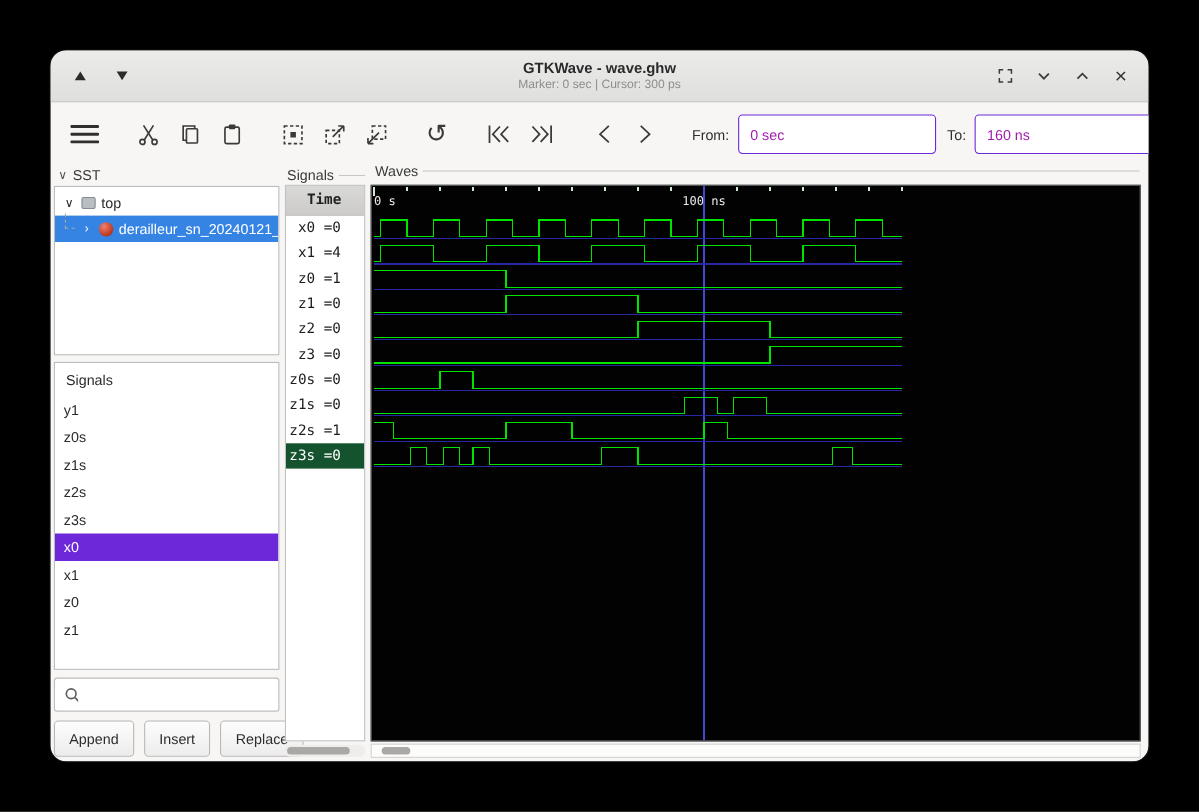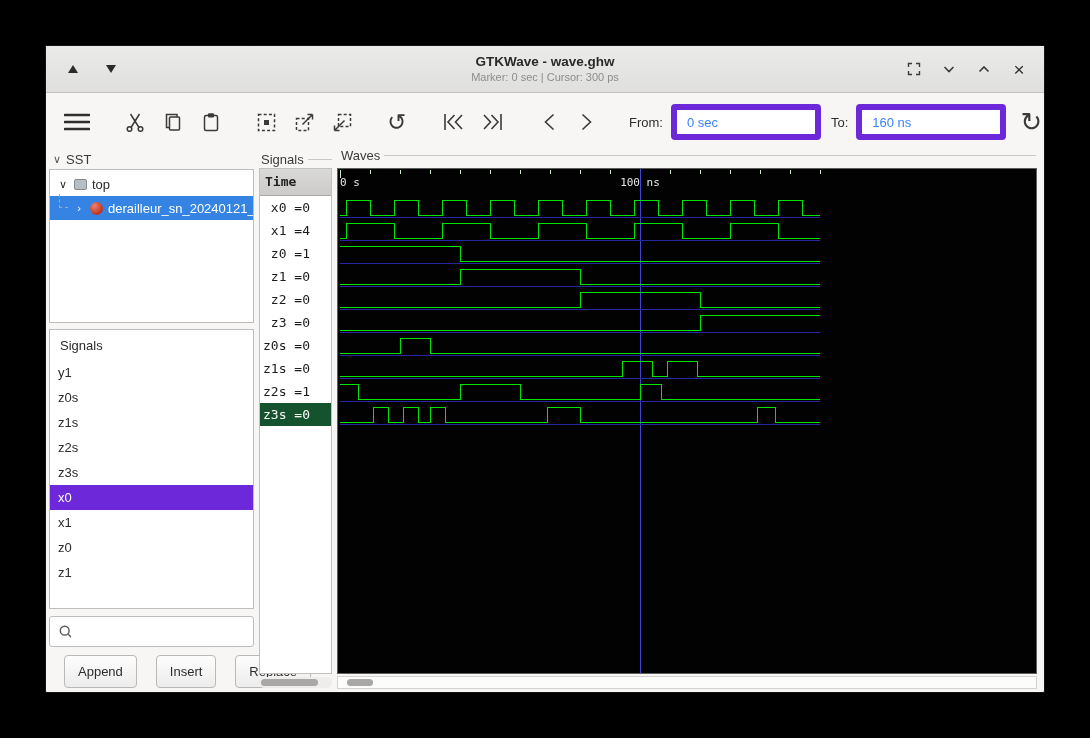--- a/index.html
+++ b/index.html
@@ -1,67 +1,67 @@
 <!DOCTYPE html>
 <html><head>
 <meta charset="utf-8">
 <style>
   *{margin:0;padding:0;box-sizing:border-box}
   html,body{width:1090px;height:738px}
   body{background:#000;font-family:"Liberation Sans","DejaVu Sans",sans-serif;position:relative;overflow:hidden}
-  .window{position:absolute;left:45px;top:45px;width:1000px;height:648px;background:#f7f6f5;border-radius:2px;box-shadow:0 6px 22px rgba(0,0,0,.65);overflow:hidden;border:1px solid #141414}
+  .window{position:absolute;left:45px;top:45px;width:1000px;height:648px;background:#f7f6f5;border-radius:15px;box-shadow:0 6px 22px rgba(0,0,0,.65);overflow:hidden;border:1px solid #141414}
   
   .titlebar{height:47px;background:linear-gradient(#ebebea,#dfdfde);border-bottom:1px solid #c3c2c1;position:relative;display:flex;align-items:center;justify-content:center}
   .tb-left{position:absolute;left:18px;top:0;height:100%;display:flex;align-items:center;gap:20px}
   .tb-btn{background:none;border:none;display:flex;align-items:center;justify-content:center;width:18px;height:18px}
   .tri{width:0;height:0}
   .tri.up{border-left:5.5px solid transparent;border-right:5.5px solid transparent;border-bottom:8px solid #2b2b2b}
   .tri.down{border-left:5.5px solid transparent;border-right:5.5px solid transparent;border-top:8px solid #2b2b2b}
   .tb-center{text-align:center;line-height:1.25}
   .win-title{font-size:13.5px;font-weight:bold;color:#2a2a2a}
   .win-subtitle{font-size:11px;color:#8d8d8d}
   .tb-right{position:absolute;right:16px;top:0;height:100%;display:flex;align-items:center;gap:17px}
   .tb-right button{background:none;border:none;display:flex;align-items:center;justify-content:center;width:18px;height:18px;color:#3c3c3c}
   .close-x{font-size:19px;color:#333;line-height:1}
   
   .toolbar{height:58px;display:flex;align-items:center;padding:0 13px;gap:8px}
   .tool{background:none;border:none;width:30px;height:34px;display:flex;align-items:center;justify-content:center;color:#3a3a3a;flex:none}
   .tool svg{display:block}
   .glyph{font-size:23px;color:#3a3a3a;line-height:1;font-family:"DejaVu Sans",sans-serif}
   .sp{width:9px;flex:none}
   .tb-label{font-size:13px;color:#2e2e2e;margin-left:2px;flex:none}
-  .range-input{width:150px;height:36px;border:6px solid #6d28d9;border-radius:4px;background:#fff;font-size:13px;padding:0 10px;color:#3b82f6;font-family:inherit;flex:none}
+  .range-input{width:180px;height:36px;border:1px solid #6d28d9;border-radius:4px;background:#fff;font-size:13px;padding:0 10px;color:#a21caf;font-family:inherit;flex:none}
   
   .sst-header{position:absolute;left:7px;top:106px;font-size:13px;color:#3a3a3a;display:flex;gap:5px;align-items:center}
   .chev{font-size:11px;color:#555}
   .tree-panel{position:absolute;left:3px;top:123px;width:205px;height:154px;background:#fff;border:1px solid #bdbdbd;padding-top:2px;overflow:hidden}
   .tree-row{height:24px;display:flex;align-items:center;font-size:13px;color:#2b2b2b;padding-left:7px;gap:5px;white-space:nowrap}
   .tree-row.selected{background:#3584e4;color:#fff}
   .expander{font-size:11px;width:12px;text-align:center;flex:none}
   .guide{width:9px;height:14px;border-left:1px dashed #a8a8a8;border-bottom:1px dashed #a8a8a8;margin:-8px 0 6px 2px;flex:none}
   .node-icon{flex:none}
   .node-icon.scope{width:13px;height:11px;background:#b7bec4;border:1px solid #838a90;border-radius:2px}
   .node-icon.entity{width:13px;height:13px;border-radius:50%;background:radial-gradient(circle at 35% 30%,#ef8070,#c03a22 65%,#8e2212)}
   .tree-label{overflow:hidden}
   .list-panel{position:absolute;left:3px;top:283px;width:205px;height:280px;background:#fff;border:1px solid #bdbdbd;overflow:hidden}
   .list-header{height:30px;padding:8px 0 0 10px;font-size:13px;color:#2b2b2b}
   .list-item{height:25px;line-height:25px;padding-left:8px;font-size:13px;color:#2b2b2b}
   .list-item.selected{background:#6d28d9;color:#fff}
   .search-box{position:absolute;left:3px;top:570px;width:205px;height:31px;background:#fff;border:1px solid #bdbdbd;border-radius:3px;display:flex;align-items:center;padding-left:8px;gap:6px}
   .search-box input{border:none;outline:none;flex:1;font-size:13px;height:100%;background:transparent;font-family:inherit}
-  .btn-row{position:absolute;left:18px;top:609px;width:206px;display:flex;gap:19px}
+  .btn-row{position:absolute;left:3px;top:609px;width:206px;display:flex;gap:9px}
   .gtk-btn{height:33px;padding:0 13px;font-size:13px;color:#2d2d2d;background:linear-gradient(#fdfdfd,#ececec);border:1px solid #b9b8b7;border-radius:4px;font-family:inherit}
   
   .frame-label{position:absolute;font-size:13px;color:#3a3a3a;display:flex;align-items:center;gap:4px}
   .frame-label i{flex:1;height:0;border-top:1px solid #c8c8c7}
   .names-label{left:215px;top:106px;width:71px}
   .waves-label{left:295px;top:102px;width:695px}
   
   .names-panel{position:absolute;left:213px;top:122px;width:73px;height:506px;background:#fff;border:1px solid #c2c1c0;overflow:hidden;font-family:"DejaVu Sans Mono",monospace}
-  .time-header{height:27px;background:linear-gradient(#d9d9d8,#cccbca);border-bottom:1px solid #a9a8a7;font-size:13px;font-weight:bold;color:#222;padding:5px 0 0 5px}
+  .time-header{height:27px;background:linear-gradient(#d9d9d8,#cccbca);border-bottom:1px solid #a9a8a7;font-size:13px;font-weight:bold;color:#222;padding:5px 0 0 19px}
   .name-row{height:23px;line-height:23px;font-size:13px;color:#1c1c1c;white-space:pre;padding-left:3px}
   .name-row.selected{background:#14532d;color:#fff}
   
   .wave-panel{position:absolute;left:291px;top:122px;width:700px;height:506px;background:#020202;border:1px solid #5f5f5f}
   
   .names-scroll-trough{position:absolute;left:213px;top:631px;width:73px;height:11px;background:#eeedec;border-radius:5px}
   .names-scroll-thumb{position:absolute;left:2px;top:2px;width:57px;height:7px;background:#a9a8a7;border-radius:4px}
   .wave-scroll{position:absolute;left:291px;top:630px;width:700px;height:13px;background:#fcfcfb;border:1px solid #d3d2d1}
   .wave-scroll .thumb{position:absolute;left:9px;top:2px;width:26px;height:7px;background:#a9a8a7;border-radius:4px}
 </style>

